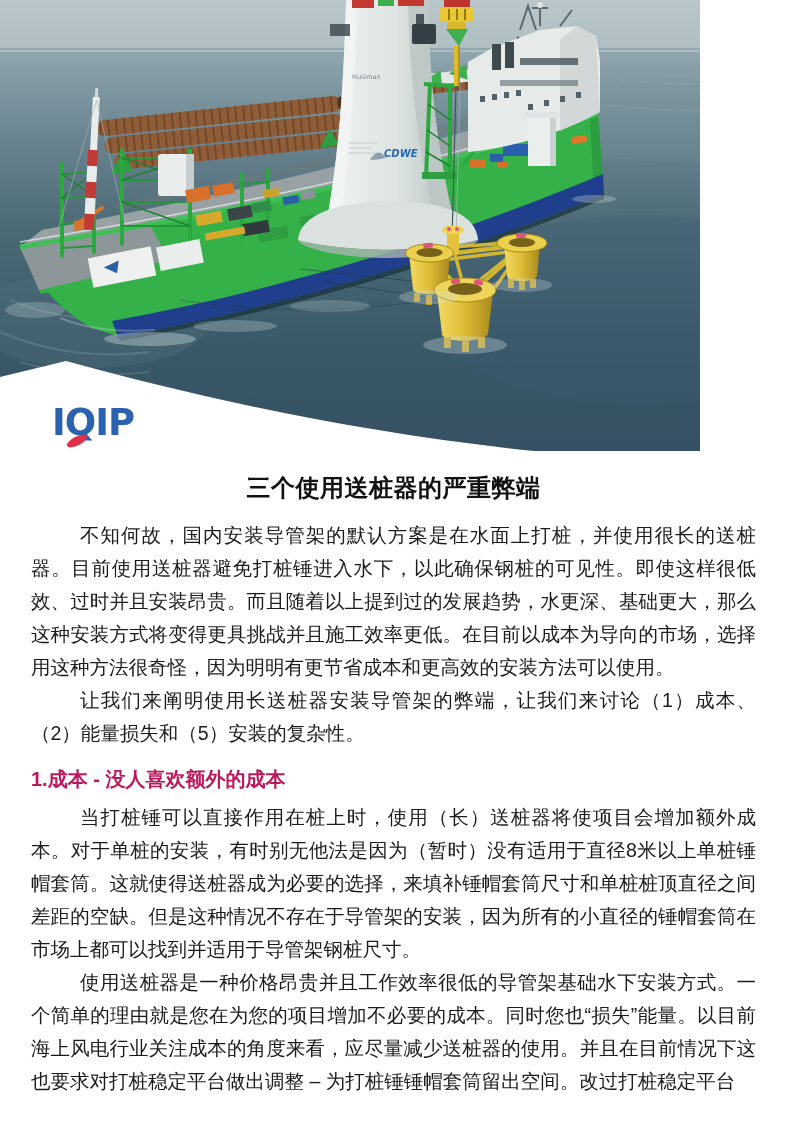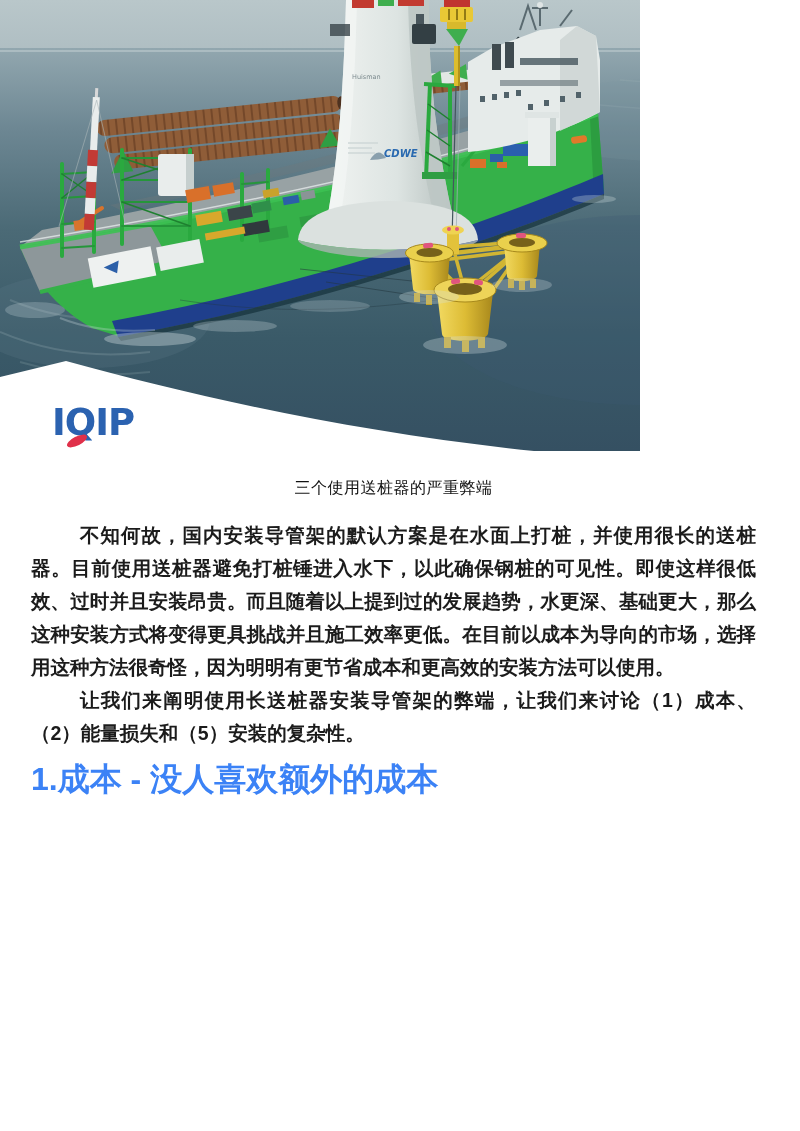--- a/index.html
+++ b/index.html
@@ -1,27 +1,27 @@
 <!DOCTYPE html>
 <html><head>
 <meta charset="utf-8">
 <style>
   html,body{margin:0;padding:0;background:#ffffff;}
   .page{position:relative;width:800px;height:1131px;background:#ffffff;overflow:hidden;
         font-family:"Liberation Sans","DejaVu Sans",sans-serif;}
-  .hero{position:relative;width:640px;height:451px;overflow:hidden;}
+  .hero{position:relative;width:700px;height:451px;overflow:hidden;}
   .hero svg.scene{display:block;width:800px;height:451px;}
   .logo{position:absolute;left:52px;top:400px;width:100px;height:50px;}
   .content{padding:0 44px 0 31px;color:#1b1b1b;}
-  h1.title{margin:22px 0 0 0;font-size:16px;line-height:30px;font-weight:normal;
+  h1.title{margin:22px 0 0 0;font-size:24px;line-height:30px;font-weight:bold;
            text-align:center;color:#111;letter-spacing:.5px;}
   .body-p{margin:0;font-size:19.5px;line-height:33px;text-align:justify;
-          text-indent:49px;font-weight:700;word-break:break-all;}
+          text-indent:49px;font-weight:400;word-break:break-all;}
   .body-p.first{margin-top:16px;}
-  h2.sec{margin:13px 0 6px 0;font-size:32px;line-height:32px;font-weight:bold;color:#3b82f6;}
+  h2.sec{margin:13px 0 6px 0;font-size:20px;line-height:32px;font-weight:bold;color:#be185d;}
   text{font-family:"DejaVu Sans","Liberation Sans",sans-serif;}
 </style>
 </head>
 <body>
 
 <div class="page">
 
   <header class="hero">
     <svg class="scene" viewBox="0 0 800 451" xmlns="http://www.w3.org/2000/svg">
       <defs>
@@ -317,14 +317,16 @@
         <ellipse cx="25" cy="41" rx="11" ry="4.5" transform="rotate(-27 25 41)" fill="#e0304a"></ellipse>
       </svg>
     </div>
   </header>
 
   <main class="content">
     <h1 class="title">三个使用送桩器的严重弊端</h1>
     <p class="body-p first">不知何故，国内安装导管架的默认方案是在水面上打桩，并使用很长的送桩器。目前使用送桩器避免打桩锤进入水下，以此确保钢桩的可见性。即使这样很低效、过时并且安装昂贵。而且随着以上提到过的发展趋势，水更深、基础更大，那么这种安装方式将变得更具挑战并且施工效率更低。在目前以成本为导向的市场，选择用这种方法很奇怪，因为明明有更节省成本和更高效的安装方法可以使用。</p>
     <p class="body-p">让我们来阐明使用长送桩器安装导管架的弊端，让我们来讨论（1）成本、（2）能量损失和（5）安装的复杂性。</p>
     <h2 class="sec">1.成本 - 没人喜欢额外的成本</h2>
+    <p class="body-p">当打桩锤可以直接作用在桩上时，使用（长）送桩器将使项目会增加额外成本。对于单桩的安装，有时别无他法是因为（暂时）没有适用于直径8米以上单桩锤帽套筒。这就使得送桩器成为必要的选择，来填补锤帽套筒尺寸和单桩桩顶直径之间差距的空缺。但是这种情况不存在于导管架的安装，因为所有的小直径的锤帽套筒在市场上都可以找到并适用于导管架钢桩尺寸。</p>
+    <p class="body-p">使用送桩器是一种价格昂贵并且工作效率很低的导管架基础水下安装方式。一个简单的理由就是您在为您的项目增加不必要的成本。同时您也“损失”能量。以目前海上风电行业关注成本的角度来看，应尽量减少送桩器的使用。并且在目前情况下这也要求对打桩稳定平台做出调整 – 为打桩锤锤帽套筒留出空间。改过打桩稳定平台</p>
   </main>
 </div>
 
 </body></html>

